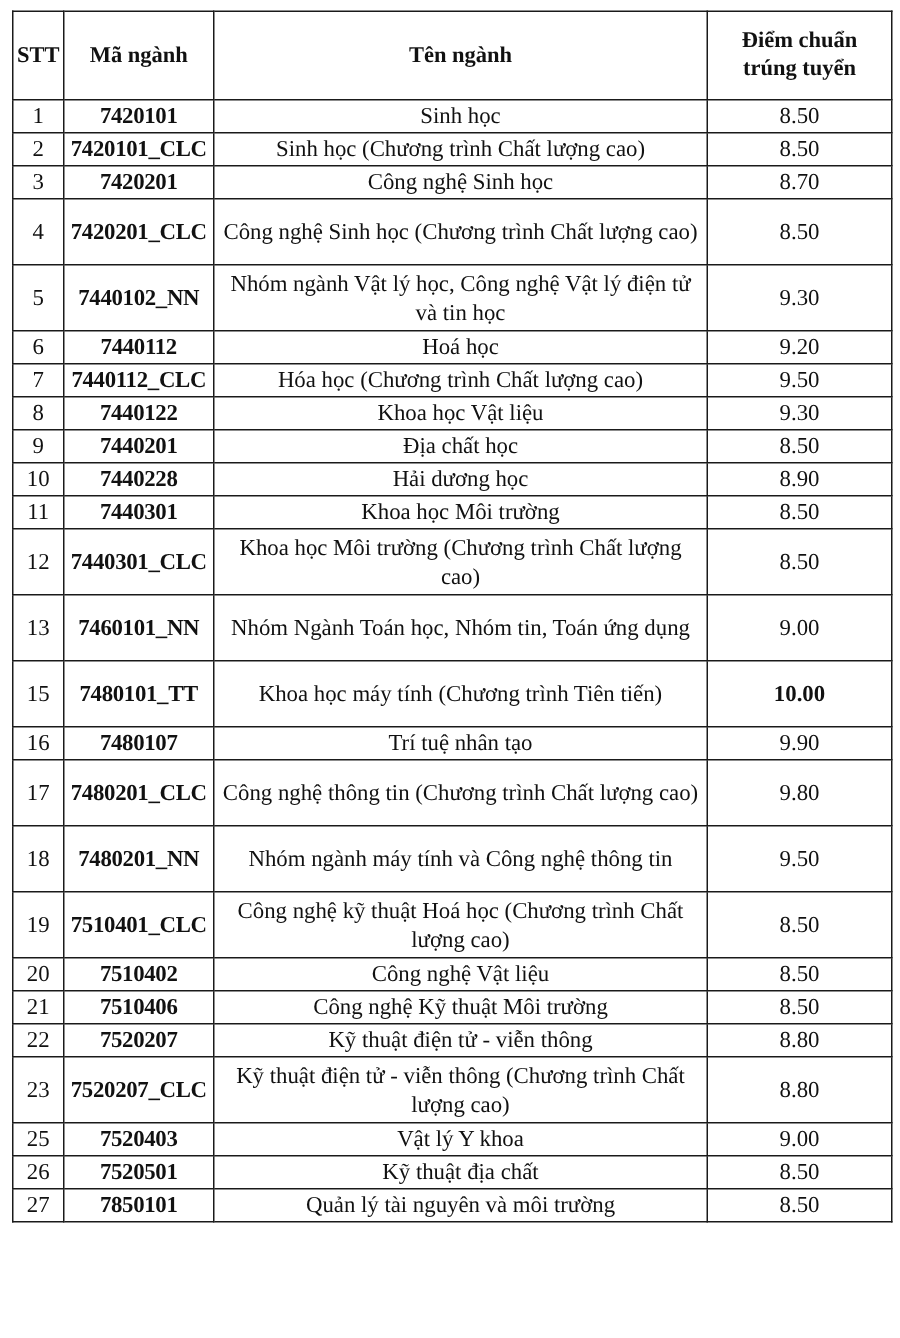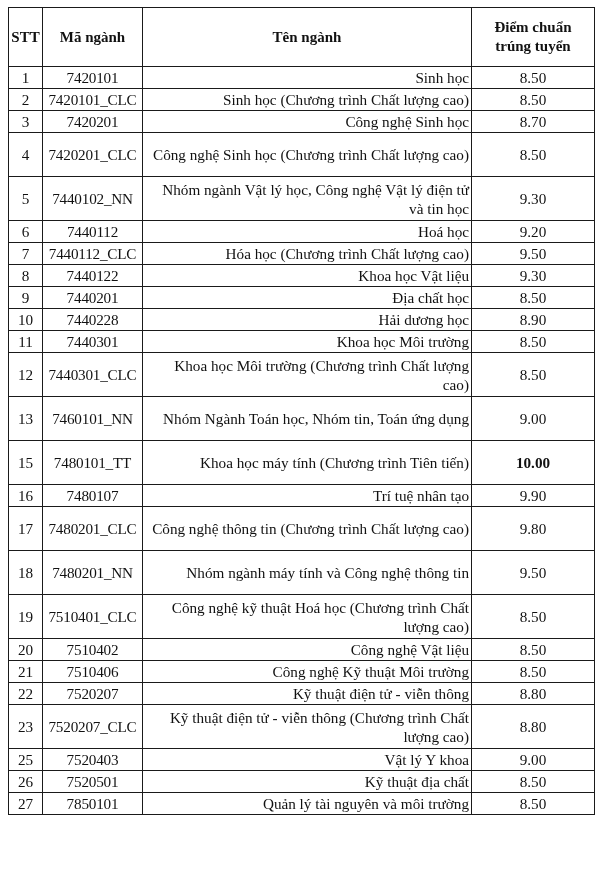--- a/index.html
+++ b/index.html
@@ -55,22 +55,22 @@
       text-align: center;
       height: 58px;
       line-height: 19px;
       font-size: 15px;
     }
     col.c-stt { width: 34px; }
     col.c-code { width: 100px; }
     col.c-name { width: 329px; }
     col.c-score { width: 123px; }
     td.stt, td.code, td.score { text-align: center; }
-    td.code { padding: 0; white-space: nowrap; letter-spacing: -0.2px; }
-    td.name { text-align: right; line-height: 19px; padding-left: 2px; padding-right: 3px; }
+    td.code { padding: 0; white-space: nowrap; letter-spacing: -0.2px; font-weight: bold; }
+    td.name { text-align: center; line-height: 19px; padding-left: 2px; padding-right: 3px; }
     tr.h1 td { height: 21px; line-height: 19px; }
     tr.h2 td { height: 43px; }
     tr.hT td { height: 43px; }
     td.score.bold { font-weight: bold; margin-left: 34px; }
   </style>
 </head>
 <body>
 
 <div class="heading-clip">
   <span class="glyphs">&nbsp;</span>

